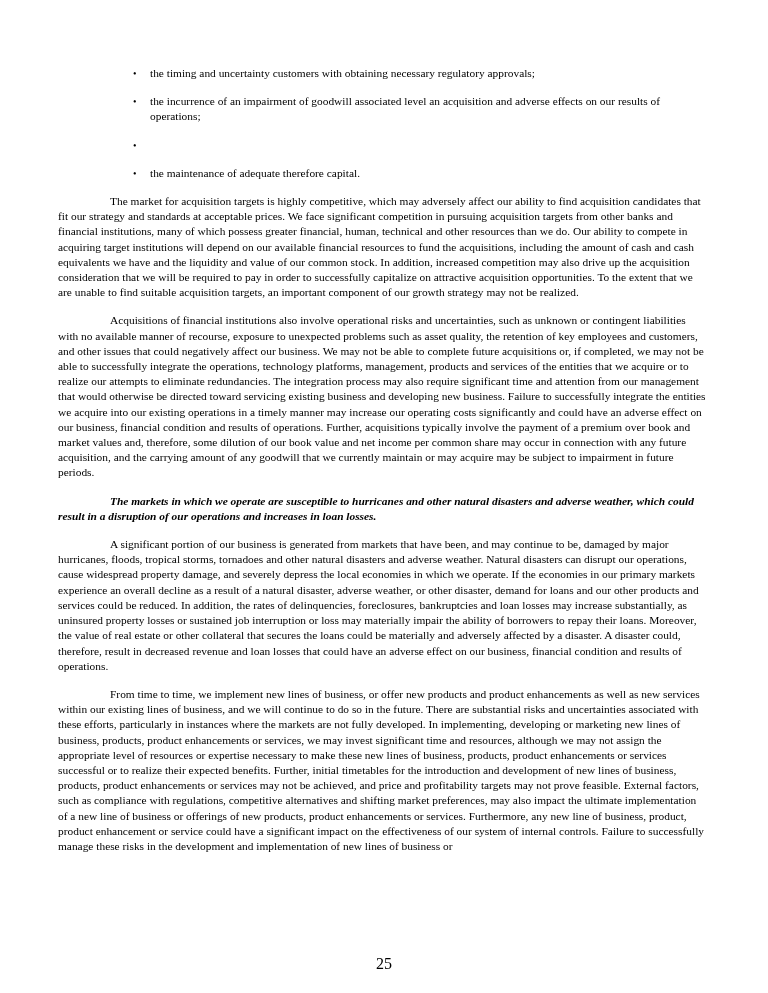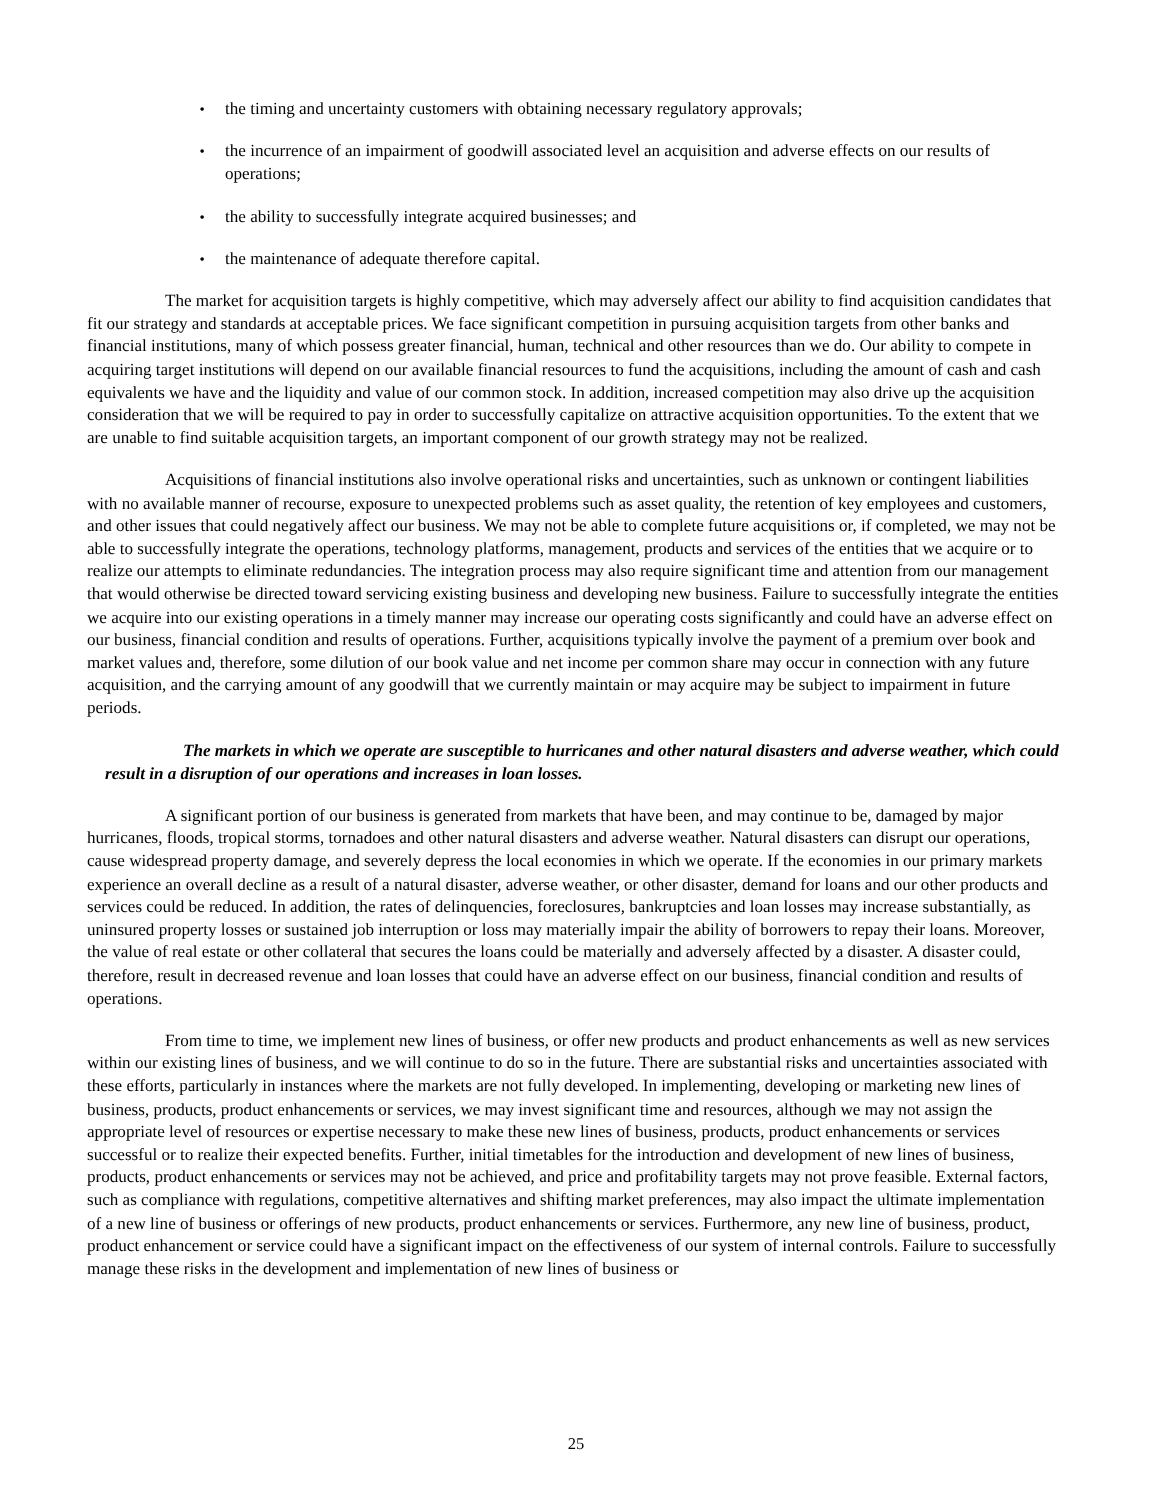--- a/index.html
+++ b/index.html
@@ -43,54 +43,53 @@
   }
   .bullet-text {
     flex: 1 1 auto;
   }
   .body-para {
     margin: 13px 0 0 0;
     text-indent: 52px;
     text-align: left;
   }
   .risk-heading {
-    margin: 13px 0 0 12px;
+    margin: 13px 0 0 0;
     font-size: 11.4px;
     font-weight: bold;
     font-style: italic;
     text-indent: 52px;
     line-height: 15.2px;
   }
   .page-number {
     position: absolute;
     bottom: 22px;
     left: 0;
     right: 0;
     text-align: center;
-    font-size: 11px;
+    font-size: 16px;
   }
 </style>
 </head>
 <body>
 
 <div class="page">
   <div class="content">
 
     <ul class="bullet-list">
       <li class="bullet-item">
         <span class="bullet-marker">•</span>
         <span class="bullet-text">the timing and uncertainty customers with obtaining necessary regulatory approvals;</span>
       </li>
       <li class="bullet-item">
         <span class="bullet-marker">•</span>
         <span class="bullet-text">the incurrence of an impairment of goodwill associated level an acquisition and adverse effects on our results of operations;</span>
       </li>
       <li class="bullet-item">
         <span class="bullet-marker">•</span>
-        <span class="bullet-text">the ability to successfully integrate acquired businesses; and</span>
       </li>
       <li class="bullet-item">
         <span class="bullet-marker">•</span>
         <span class="bullet-text">the maintenance of adequate therefore capital.</span>
       </li>
     </ul>
 
     <p class="body-para">The market for acquisition targets is highly competitive, which may adversely affect our ability to find acquisition candidates that fit our strategy and standards at acceptable prices. We face significant competition in pursuing acquisition targets from other banks and financial institutions, many of which possess greater financial, human, technical and other resources than we do. Our ability to compete in acquiring target institutions will depend on our available financial resources to fund the acquisitions, including the amount of cash and cash equivalents we have and the liquidity and value of our common stock. In addition, increased competition may also drive up the acquisition consideration that we will be required to pay in order to successfully capitalize on attractive acquisition opportunities. To the extent that we are unable to find suitable acquisition targets, an important component of our growth strategy may not be realized.</p>
 
     <p class="body-para">Acquisitions of financial institutions also involve operational risks and uncertainties, such as unknown or contingent liabilities with no available manner of recourse, exposure to unexpected problems such as asset quality, the retention of key employees and customers, and other issues that could negatively affect our business. We may not be able to complete future acquisitions or, if completed, we may not be able to successfully integrate the operations, technology platforms, management, products and services of the entities that we acquire or to realize our attempts to eliminate redundancies. The integration process may also require significant time and attention from our management that would otherwise be directed toward servicing existing business and developing new business. Failure to successfully integrate the entities we acquire into our existing operations in a timely manner may increase our operating costs significantly and could have an adverse effect on our business, financial condition and results of operations. Further, acquisitions typically involve the payment of a premium over book and market values and, therefore, some dilution of our book value and net income per common share may occur in connection with any future acquisition, and the carrying amount of any goodwill that we currently maintain or may acquire may be subject to impairment in future periods.</p>

